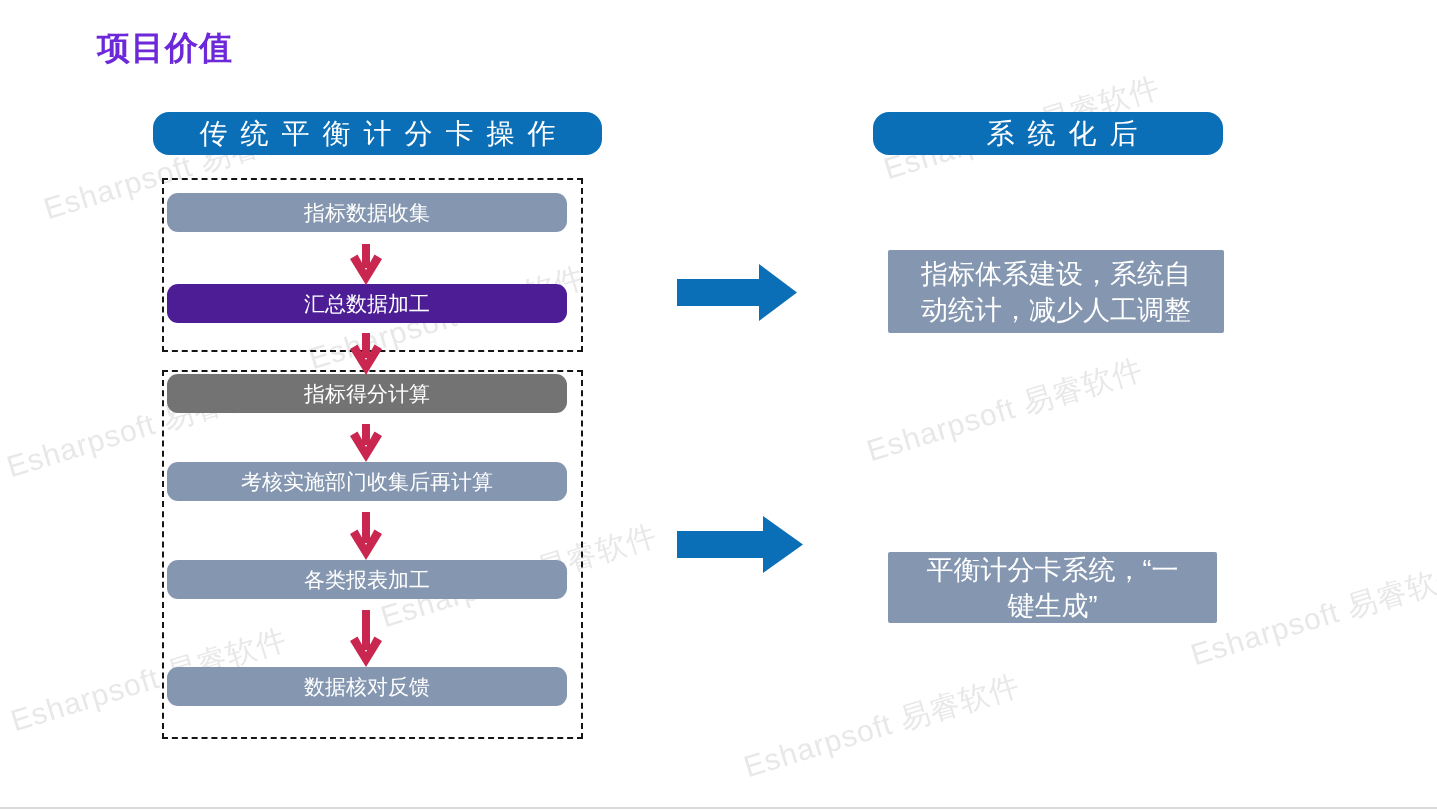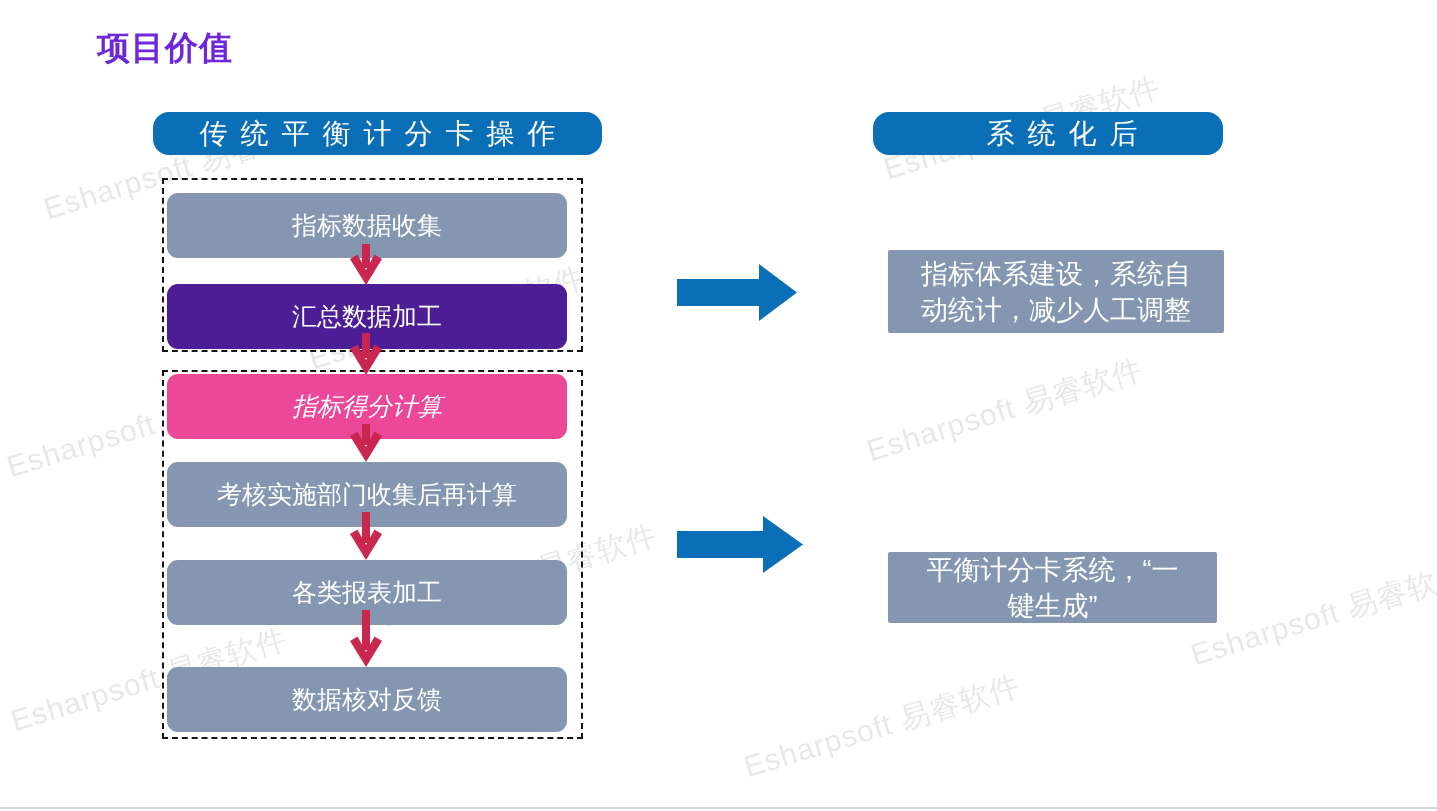--- a/index.html
+++ b/index.html
@@ -61,27 +61,27 @@
     background: transparent;
   }
   .group-1 { left: 162px; top: 178px; width: 421px; height: 174px; }
   .group-2 { left: 162px; top: 370px; width: 421px; height: 369px; }
 
   .step {
     position: absolute;
     z-index: 3;
     left: 167px;
     width: 400px;
-    height: 65px;
+    height: 39px;
     border-radius: 11px;
     display: flex;
     align-items: center;
     justify-content: center;
     color: #ffffff;
-    font-size: 25px;
+    font-size: 21px;
   }
   .step-a1 { top: 193px; }
   .step-a2 { top: 284px; }
   .step-b1 { top: 374px; }
   .step-b2 { top: 462px; }
   .step-b3 { top: 560px; }
   .step-b4 { top: 667px; }
 
   .down-arrow { position: absolute; z-index: 4; left: 348px; }
   .da-1 { top: 244px; }
@@ -137,21 +137,21 @@
   <div class="page-title">项目价值</div>
 
   <div class="hdr hdr-left" style="background: rgb(11, 111, 184);">传统平衡计分卡操作</div>
   <div class="hdr hdr-right" style="background: rgb(11, 111, 184); padding-left: 28px;">系统化后</div>
 
   <div class="dashed-group group-1"></div>
   <div class="dashed-group group-2"></div>
 
   <div class="step step-a1" style="background: rgb(132, 150, 176);">指标数据收集</div>
   <div class="step step-a2" style="background: #4c1d95;">汇总数据加工</div>
-  <div class="step step-b1" style="background: #ec4899; font-style: italic;">指标得分计算</div>
+  <div class="step step-b1" style="background: #737373;">指标得分计算</div>
   <div class="step step-b2" style="background: rgb(132, 150, 176);">考核实施部门收集后再计算</div>
   <div class="step step-b3" style="background: rgb(132, 150, 176);">各类报表加工</div>
   <div class="step step-b4" style="background: rgb(132, 150, 176);">数据核对反馈</div>
 
   <svg class="down-arrow da-1" width="36" height="41" viewBox="0 0 36 41">
     <rect x="14" y="0" width="8" height="24" fill="#c9274f"></rect>
     <path d="M2,15 L18,41 L34,15 L26.5,10.5 L18,26 L9.5,10.5 Z" fill="#c9274f"></path>
   </svg>
   <svg class="down-arrow da-2" width="36" height="42" viewBox="0 0 36 42">
     <rect x="14" y="0" width="8" height="25" fill="#c9274f"></rect>

